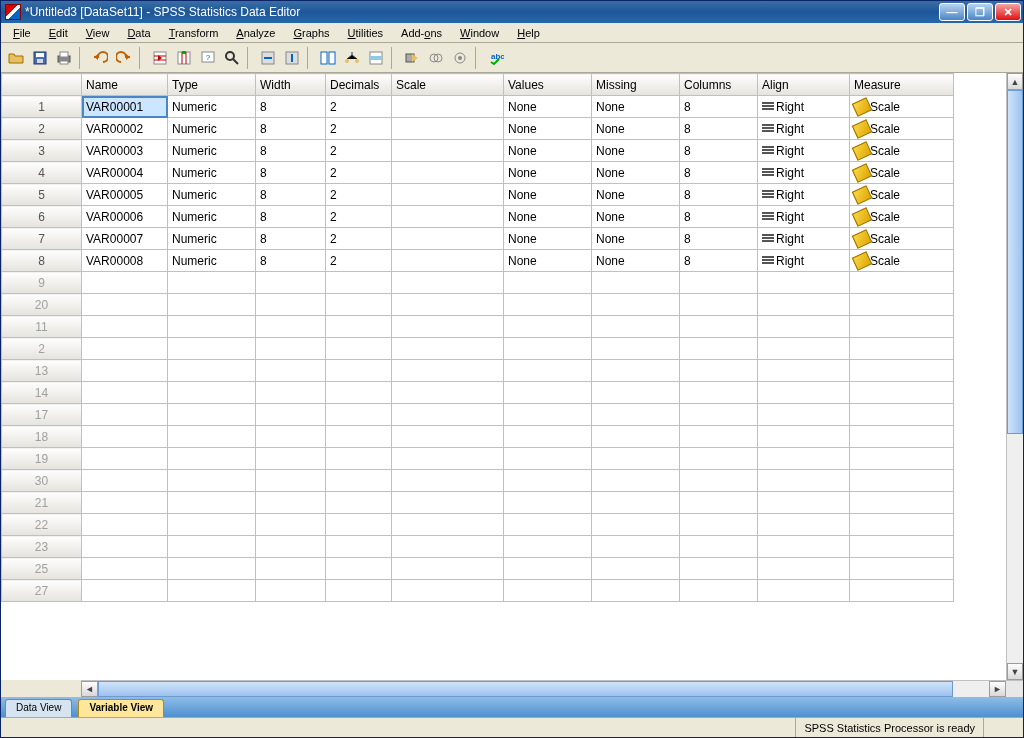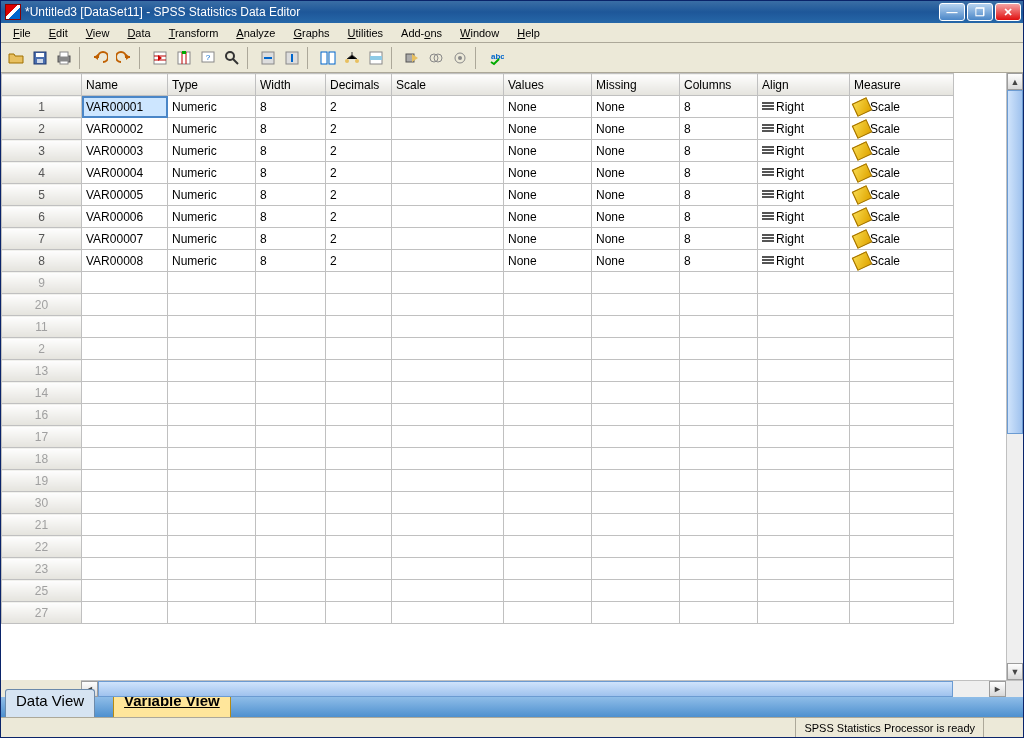--- a/index.html
+++ b/index.html
@@ -40,22 +40,22 @@
   .vscroll .arrow{height:17px;}
   .vscroll .track{flex:1; background:#efefef; position:relative;}
   .vscroll .thumb{position:absolute; left:0; right:0; top:0; height:60%; background:linear-gradient(to right,#cfe3fb,#9fc2ee); border:1px solid #6b9bd2;}
   .hscrollrow{height:17px; display:flex; background:#ece9d8;}
   .hscroll{flex:1; display:flex; background:#e8e8e8; border-top:1px solid #c0c0c0; margin-left:80px;}
   .hscroll .arrow{width:17px;}
   .hscroll .track{flex:1; background:#efefef; position:relative;}
   .hscroll .thumb{position:absolute; top:0;bottom:0; left:0; width:96%; background:linear-gradient(to bottom,#cfe3fb,#9fc2ee); border:1px solid #6b9bd2;}
   
   .viewtabs { height:20px; background: linear-gradient(to bottom,#8fbde8,#4e90cf); display:flex; align-items:flex-end; padding-left:4px;}
-  .vtab { height:28px; padding:2px 10px 0 10px; border:1px solid #6b8aab; border-bottom:none; margin-right:18px; font-size:15px; background:#d6e4f2; border-radius:3px 3px 0 0; cursor:default;}
-  .vtab.active { background:#ffe69b; font-weight:bold; border-color:#b78b12 #b78b12 #ffe69b #b78b12;text-decoration:underline;}
+  .vtab { height:18px; padding:2px 10px 0 10px; border:1px solid #6b8aab; border-bottom:none; margin-right:6px; font-size:10px; background:#d6e4f2; border-radius:3px 3px 0 0; cursor:default;}
+  .vtab.active { background:#ffe69b; font-weight:bold; border-color:#b78b12 #b78b12 #ffe69b #b78b12;}
   
   .statusbar { height:20px; background:#ece9d8; border-top:1px solid #aca899; display:flex; align-items:center; font-size:11px;}
   .statusbar .spacer{flex:1;}
   .statuscell{border-left:1px solid #aca899; padding:0 8px; height:100%; display:flex; align-items:center;}
   
   col.c-row{width:80px;} col.c-name{width:86px;} col.c-type{width:88px;} col.c-width{width:70px;} col.c-dec{width:66px;}
   col.c-label{width:112px;} col.c-values{width:88px;} col.c-missing{width:88px;} col.c-columns{width:78px;}
   col.c-align{width:92px;} col.c-measure{width:104px;}
 </style>
 </head>
@@ -496,33 +496,20 @@
               <td></td>
               <td></td>
               <td></td>
               <td></td>
               <td></td>
               <td></td>
               <td></td>
               <td></td>
             </tr>
             <tr class="empty">
-              <td class="rowhdr">16</td>
-              <td></td>
-              <td></td>
-              <td></td>
-              <td></td>
-              <td></td>
-              <td></td>
-              <td></td>
-              <td></td>
-              <td></td>
-              <td></td>
-            </tr>
-            <tr class="empty">
               <td class="rowhdr">17</td>
               <td></td>
               <td></td>
               <td></td>
               <td></td>
               <td></td>
               <td></td>
               <td></td>
               <td></td>
               <td></td>

